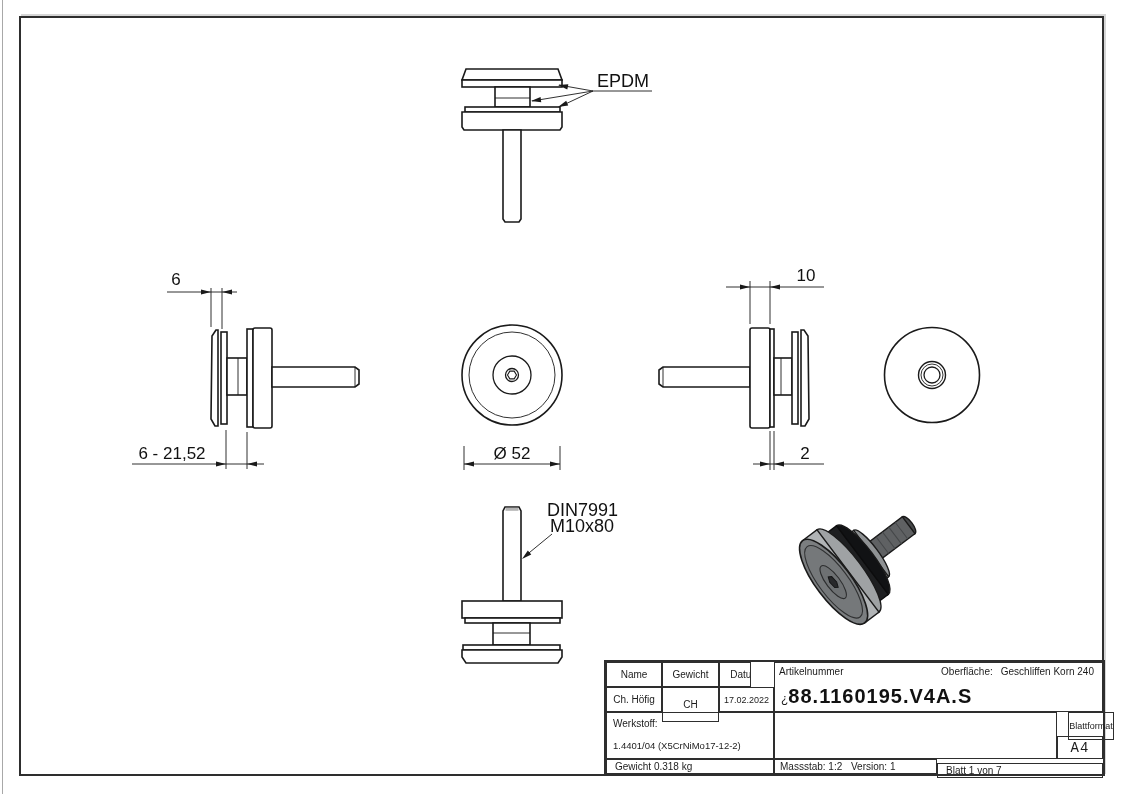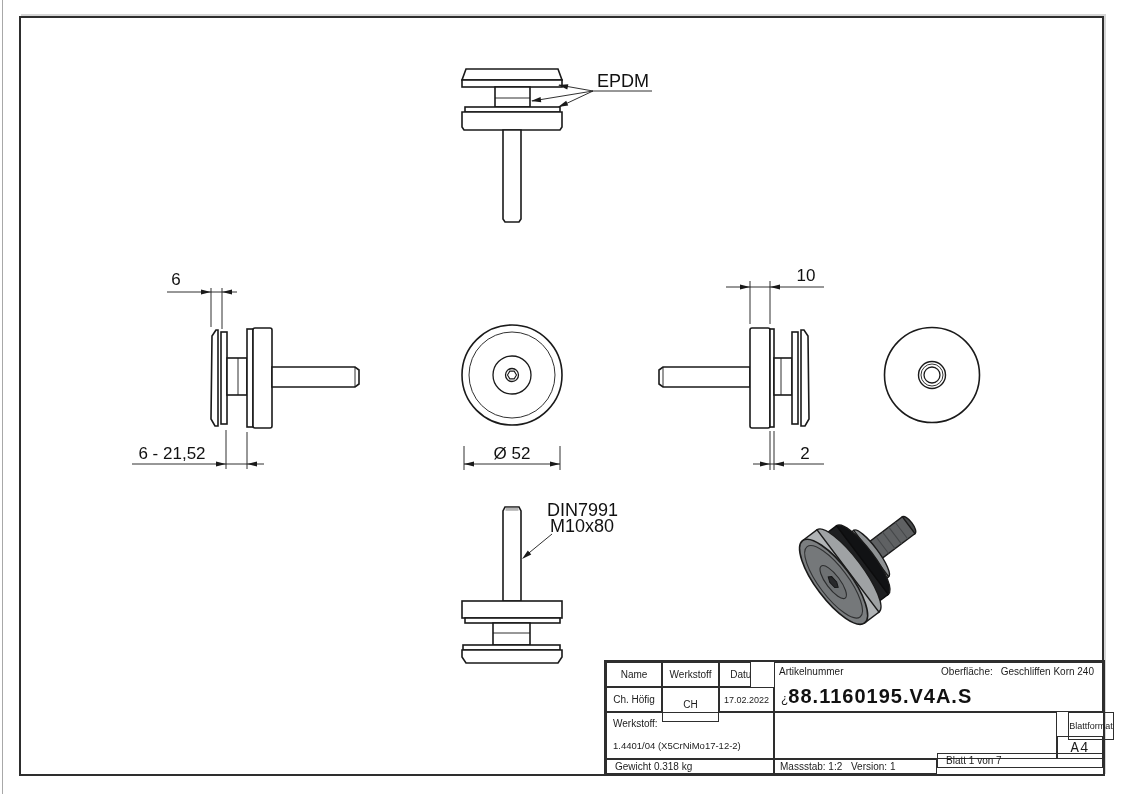--- a/index.html
+++ b/index.html
@@ -174,21 +174,21 @@
       <rect x="-3" y="-51.5" width="18" height="103" fill="#b1b4b6"></rect>
       <ellipse cx="-3" cy="0" rx="17.5" ry="51.5" fill="#7b7e80" stroke-width="1.6"></ellipse>
       <ellipse cx="-3" cy="0" rx="14.5" ry="44" fill="#75787a" stroke="#303132" stroke-width="1.1"></ellipse>
       <ellipse cx="-3.5" cy="0" rx="6.8" ry="20" fill="#6e7173" stroke="#2c2d2e" stroke-width="1.1"></ellipse>
       <polygon points="-0.6,1.9 -2.7,7.2 -5.6,5.3 -6.4,-1.9 -4.3,-7.2 -1.4,-5.3" fill="#28292b" stroke="#161718" stroke-width="1"></polygon>
     </g>
   </svg>
 
   <div class="tb">
     <div class="cell" style="left:0;top:0;width:56px;height:25px;">Name</div>
-    <div class="cell" style="left:56px;top:0;width:57px;height:25px;">Werkstoff</div>
+    <div class="cell" style="left:56px;top:0;width:57px;height:25px;">Gewicht</div>
     <div class="cell" style="left:113px;top:0;width:32px;height:25px;padding-left:20px;">Datum</div>
 
     <div class="cell block" style="left:168px;top:0;width:329px;height:50px;text-decoration:underline;">
       <span class="art-label">Artikelnummer</span>
       <span class="oberflaeche">
         <span>Oberfläche:</span><span class="val">Geschliffen Korn 240</span>
       </span>
       <span class="artnr">
         <span class="prefix">¿</span><span class="num">88.1160195.V4A.S</span>
       </span>
@@ -204,15 +204,15 @@
     </div>
     <div class="cell" style="left:168px;top:50px;width:283px;height:47px;"></div>
     <div class="cell blattformat" style="left:462px;top:50px;width:46px;height:28px;text-align:right;">Blattformat</div>
     <div class="cell a4" style="left:451px;top:74px;width:46px;height:23px;">A4</div>
 
     <div class="cell pad-left" style="left:0;top:97px;width:168px;height:15px;">Gewicht 0.318 kg</div>
     <div class="cell block" style="left:168px;top:97px;width:163px;height:15px;">
       <span class="mass">Massstab: 1:2</span>
       <span class="vers">Version: 1</span>
     </div>
-    <div class="cell pad-left" style="left:331px;top:91px;width:166px;height:15px;">Blatt 1 von 7</div>
+    <div class="cell pad-left" style="left:331px;top:101px;width:166px;height:15px;">Blatt 1 von 7</div>
   </div>
 </div>
 
 </body></html>

